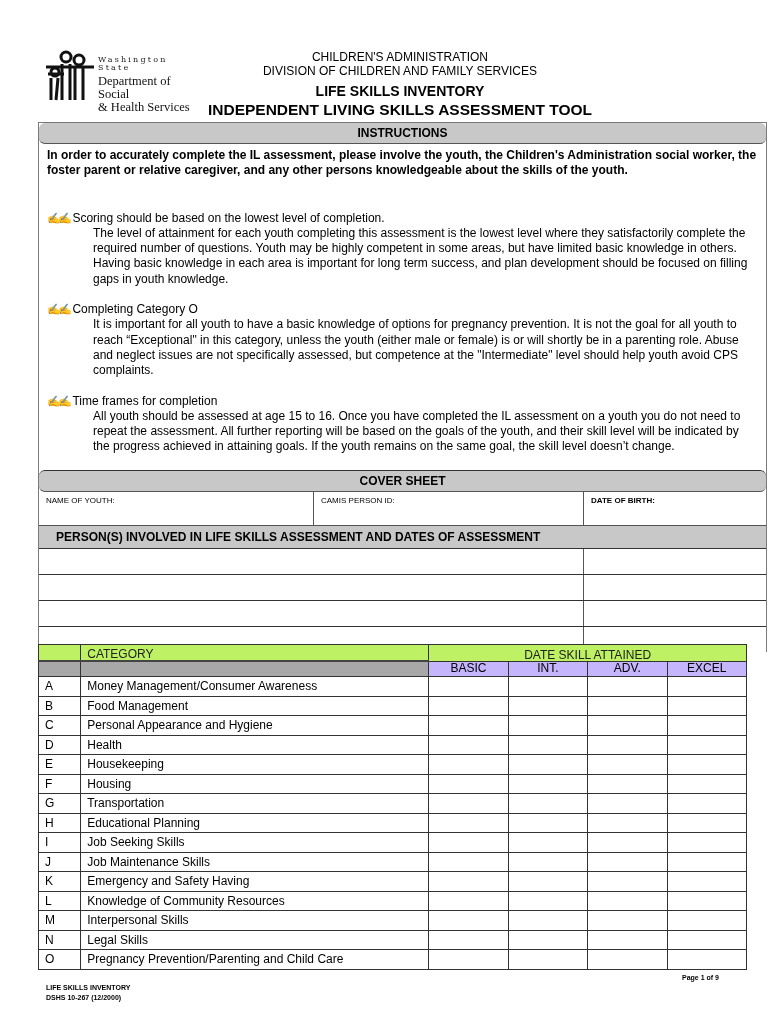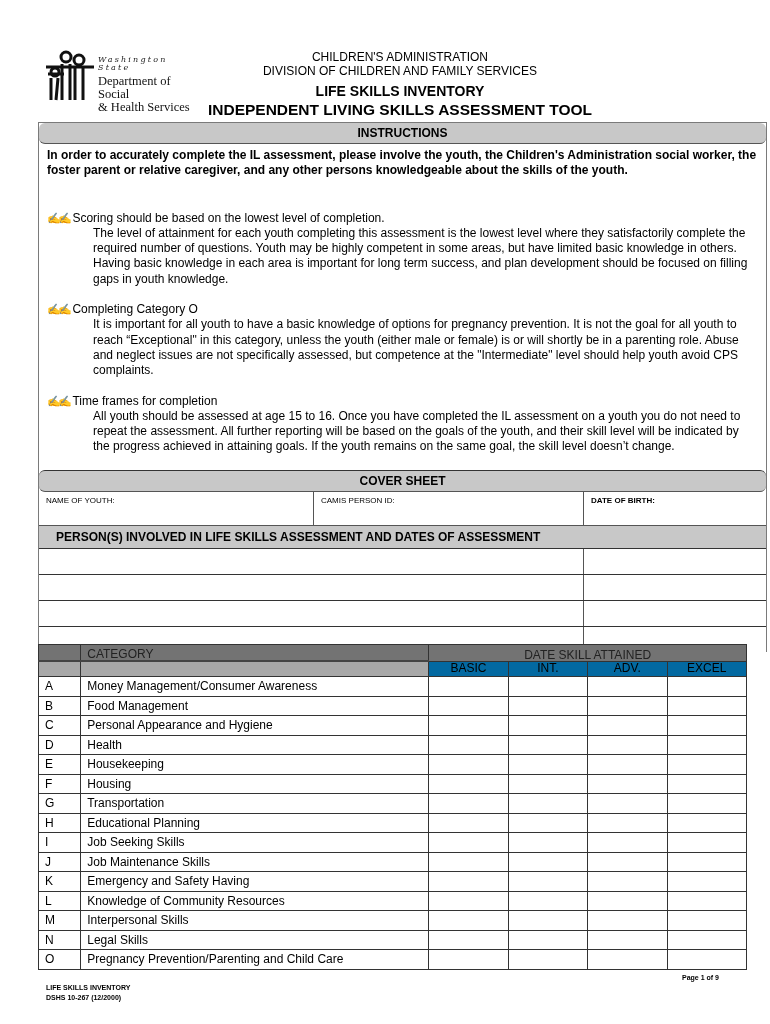--- a/index.html
+++ b/index.html
@@ -2,21 +2,21 @@
 <html><head>
 <meta charset="utf-8">
 <style>
   html, body { margin: 0; padding: 0; background: #ffffff; }
   body { width: 770px; height: 1024px; position: relative; font-family: "Liberation Sans", sans-serif; color: #000; overflow: hidden; }
   .abs { position: absolute; }
 
   
   .logo { left: 44px; top: 50px; width: 160px; height: 60px; }
   .logo-text { position: absolute; left: 54px; top: 6px; line-height: 1.05; }
-  .logo-state { font-family: "DejaVu Serif", serif; font-style: italic; font-size: 8px; letter-spacing: 2.2px; color: #222; }
+  .logo-state { font-family: "DejaVu Serif", serif; font-size: 8px; letter-spacing: 2.2px; color: #222; }
   .logo-dept { font-family: "Liberation Serif", serif; font-size: 12.5px; color: #111; margin-top: 2px; }
 
   
   .hdr { left: 0; width: 770px; text-align: center; }
   .hdr-org { top: 50px; font-size: 12px; left: 15px; }
   .hdr-div { top: 64px; font-size: 12px; left: 15px; }
   .hdr-title1 { top: 83px; font-size: 14px; font-weight: bold; left: 15px; }
   .hdr-title2 { top: 101px; font-size: 15.5px; font-weight: bold; left: 15px; }
 
   
@@ -39,22 +39,22 @@
   .cover-fields { height: 33px; border-bottom: 1px solid #555; }
   .field-label { font-size: 8px; padding: 4px 0 0 7px; }
 
   .persons-hdr { height: 22px; line-height: 22px; font-size: 12px; border-bottom: 1px solid #333; }
   .persons-hdr .cell { padding-left: 17px; }
   .persons-row { height: 25px; border-bottom: 1px solid #333; }
 
   
   .cat-table { left: 38px; top: 644px; width: 709px; border: 1px solid #555; border-collapse: collapse; position: absolute; }
   .cat-table td { border: 1px solid #333; font-size: 12px; height: 18.5px; padding: 0 6px; }
-  .cat-table .h1 td { height: 15px; background: #737373; font-size: 12px; line-height: 12px; vertical-align: bottom; border-bottom: none; color: #222; margin-left: 28px; }
-  .cat-table .h2 td { height: 14px; font-size: 12px; line-height: 13px; text-align: center; background: #0369a1; }
+  .cat-table .h1 td { height: 15px; background: #bef264; font-size: 12px; line-height: 12px; vertical-align: bottom; border-bottom: none; color: #222; margin-left: 28px; }
+  .cat-table .h2 td { height: 14px; font-size: 12px; line-height: 13px; text-align: center; background: #c4b5fd; }
   .cat-table .h2 td.dark { background: #a8a8a8; border-top: 2px solid #444; }
   .cat-table .letter { width: 29px; padding-left: 6px; }
   .cat-table .name { width: 333px; }
   .cat-table .lvl { width: 66px; }
   .center { text-align: center; }
 
   
   .foot-left { left: 46px; top: 983px; font-size: 7px; font-weight: bold; line-height: 10px; }
   .foot-right { left: 682px; top: 974px; font-size: 7px; font-weight: bold; }
 </style>

